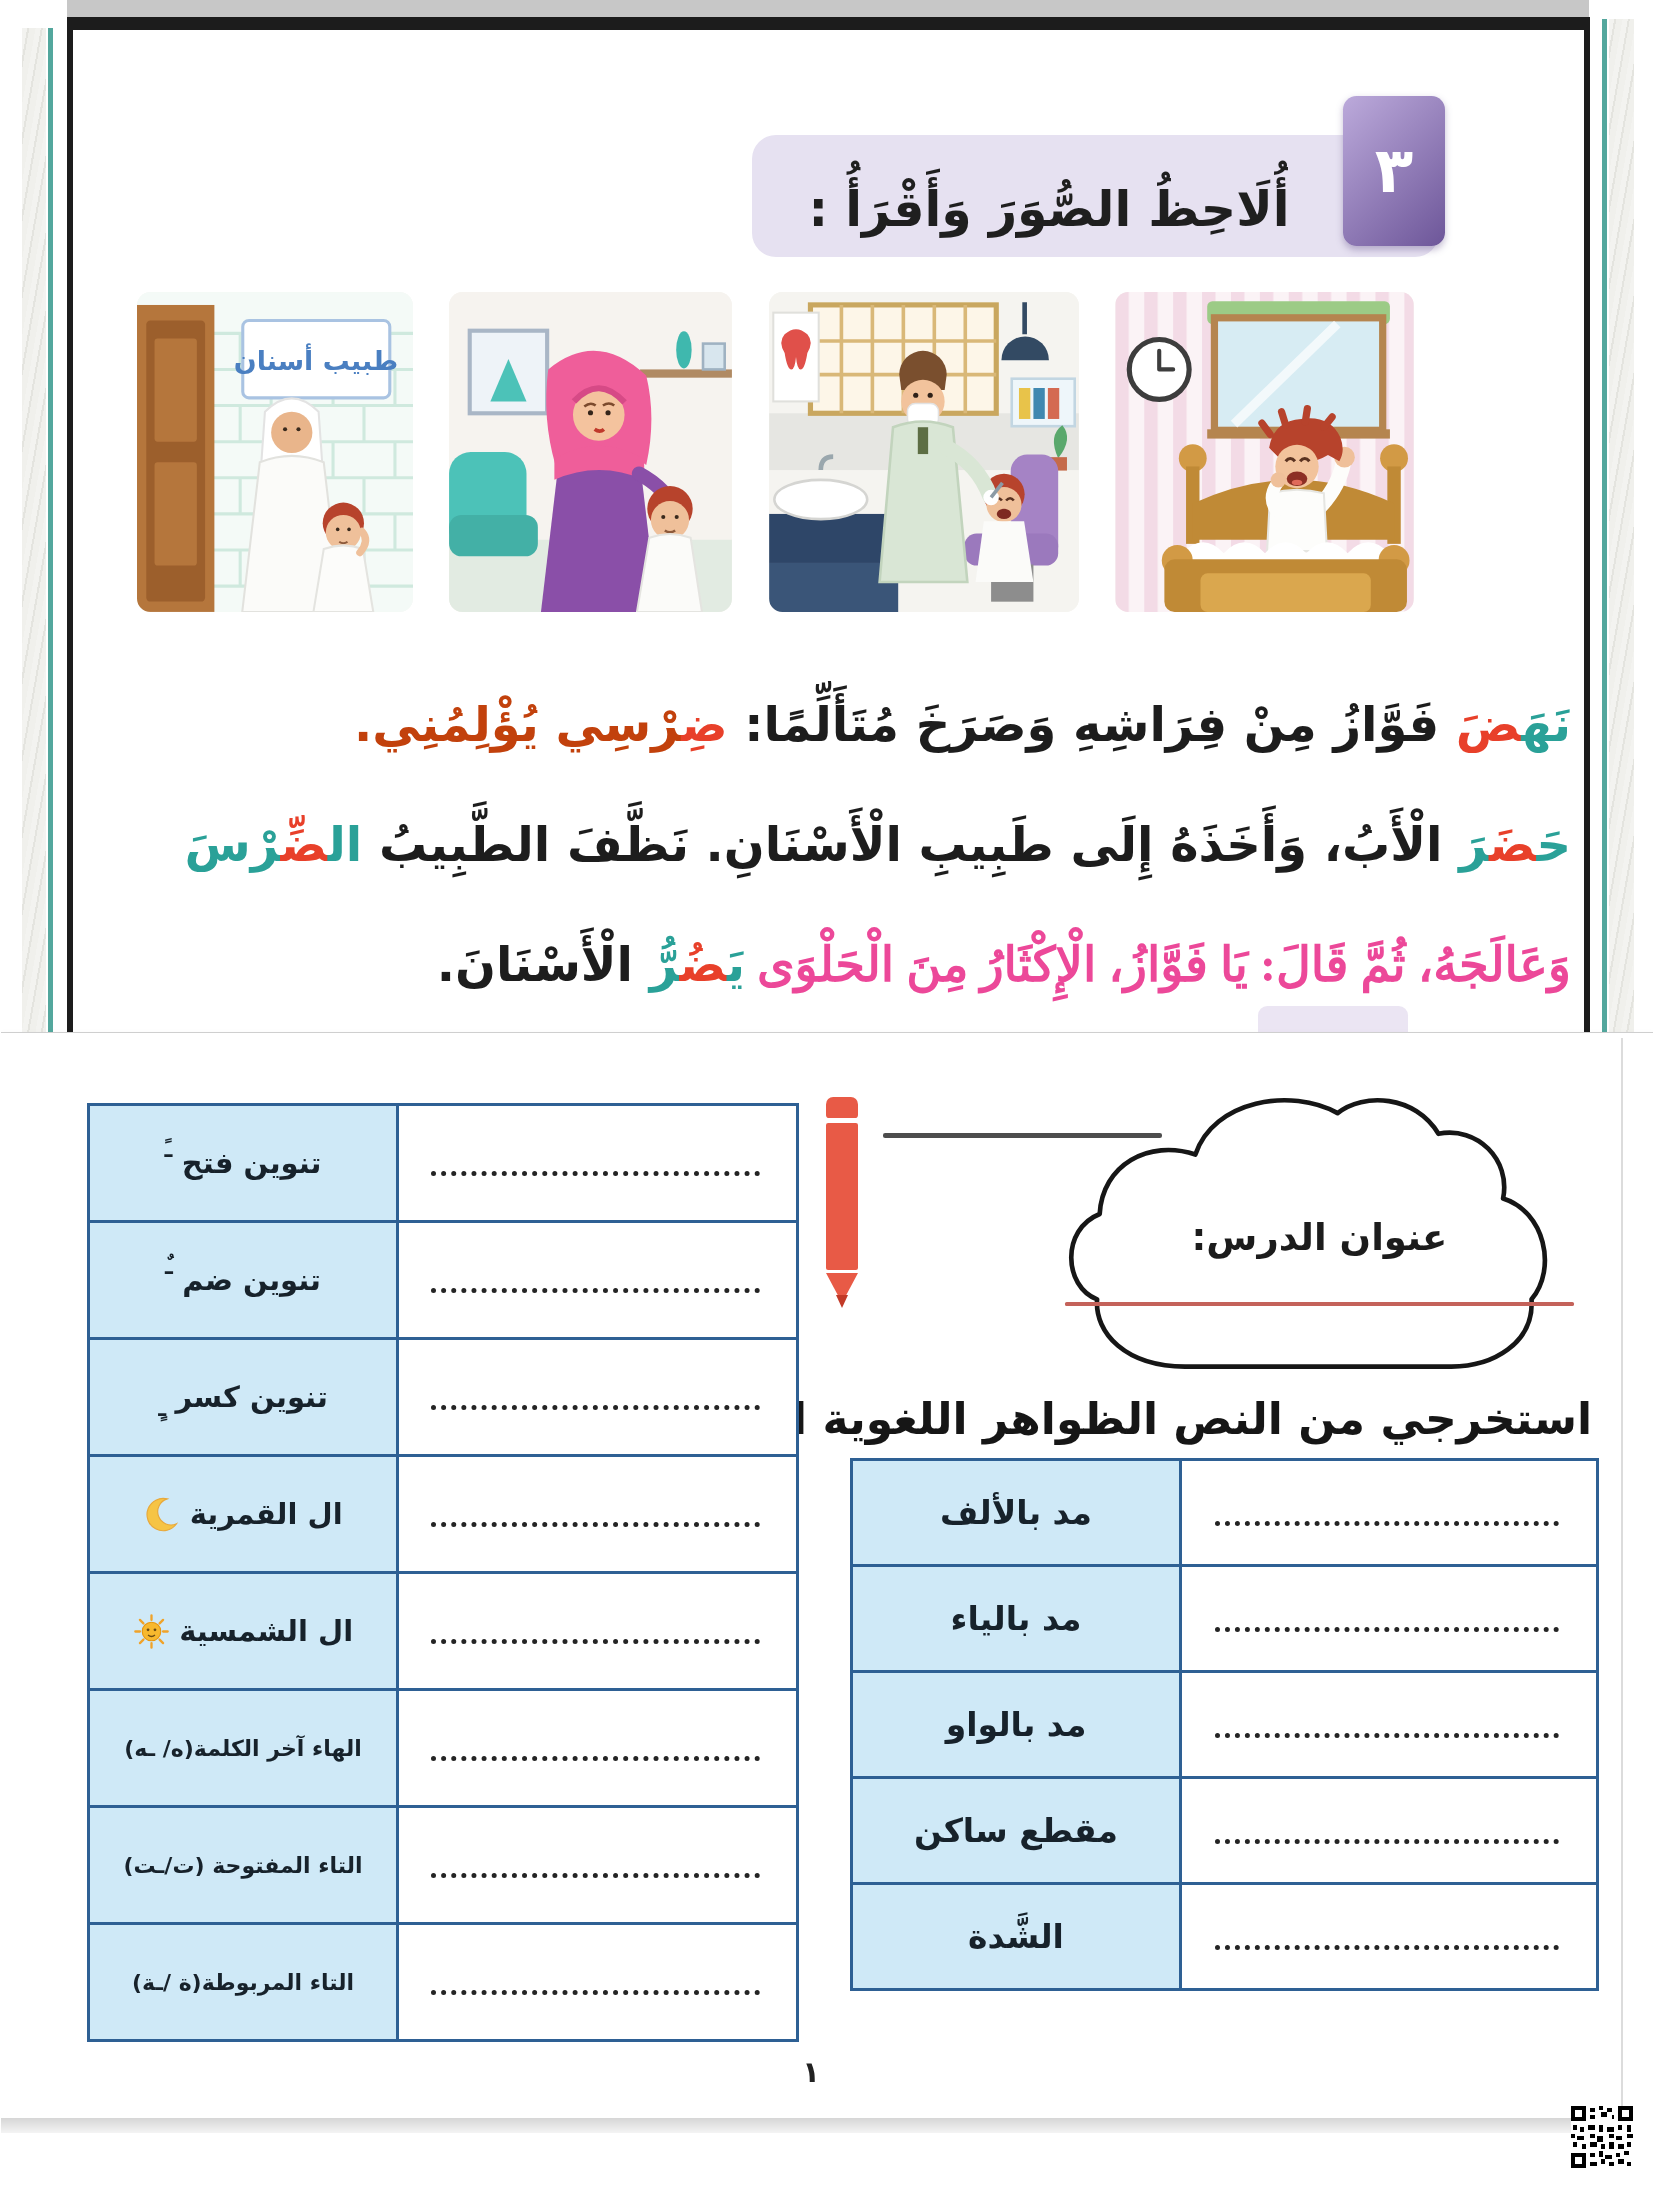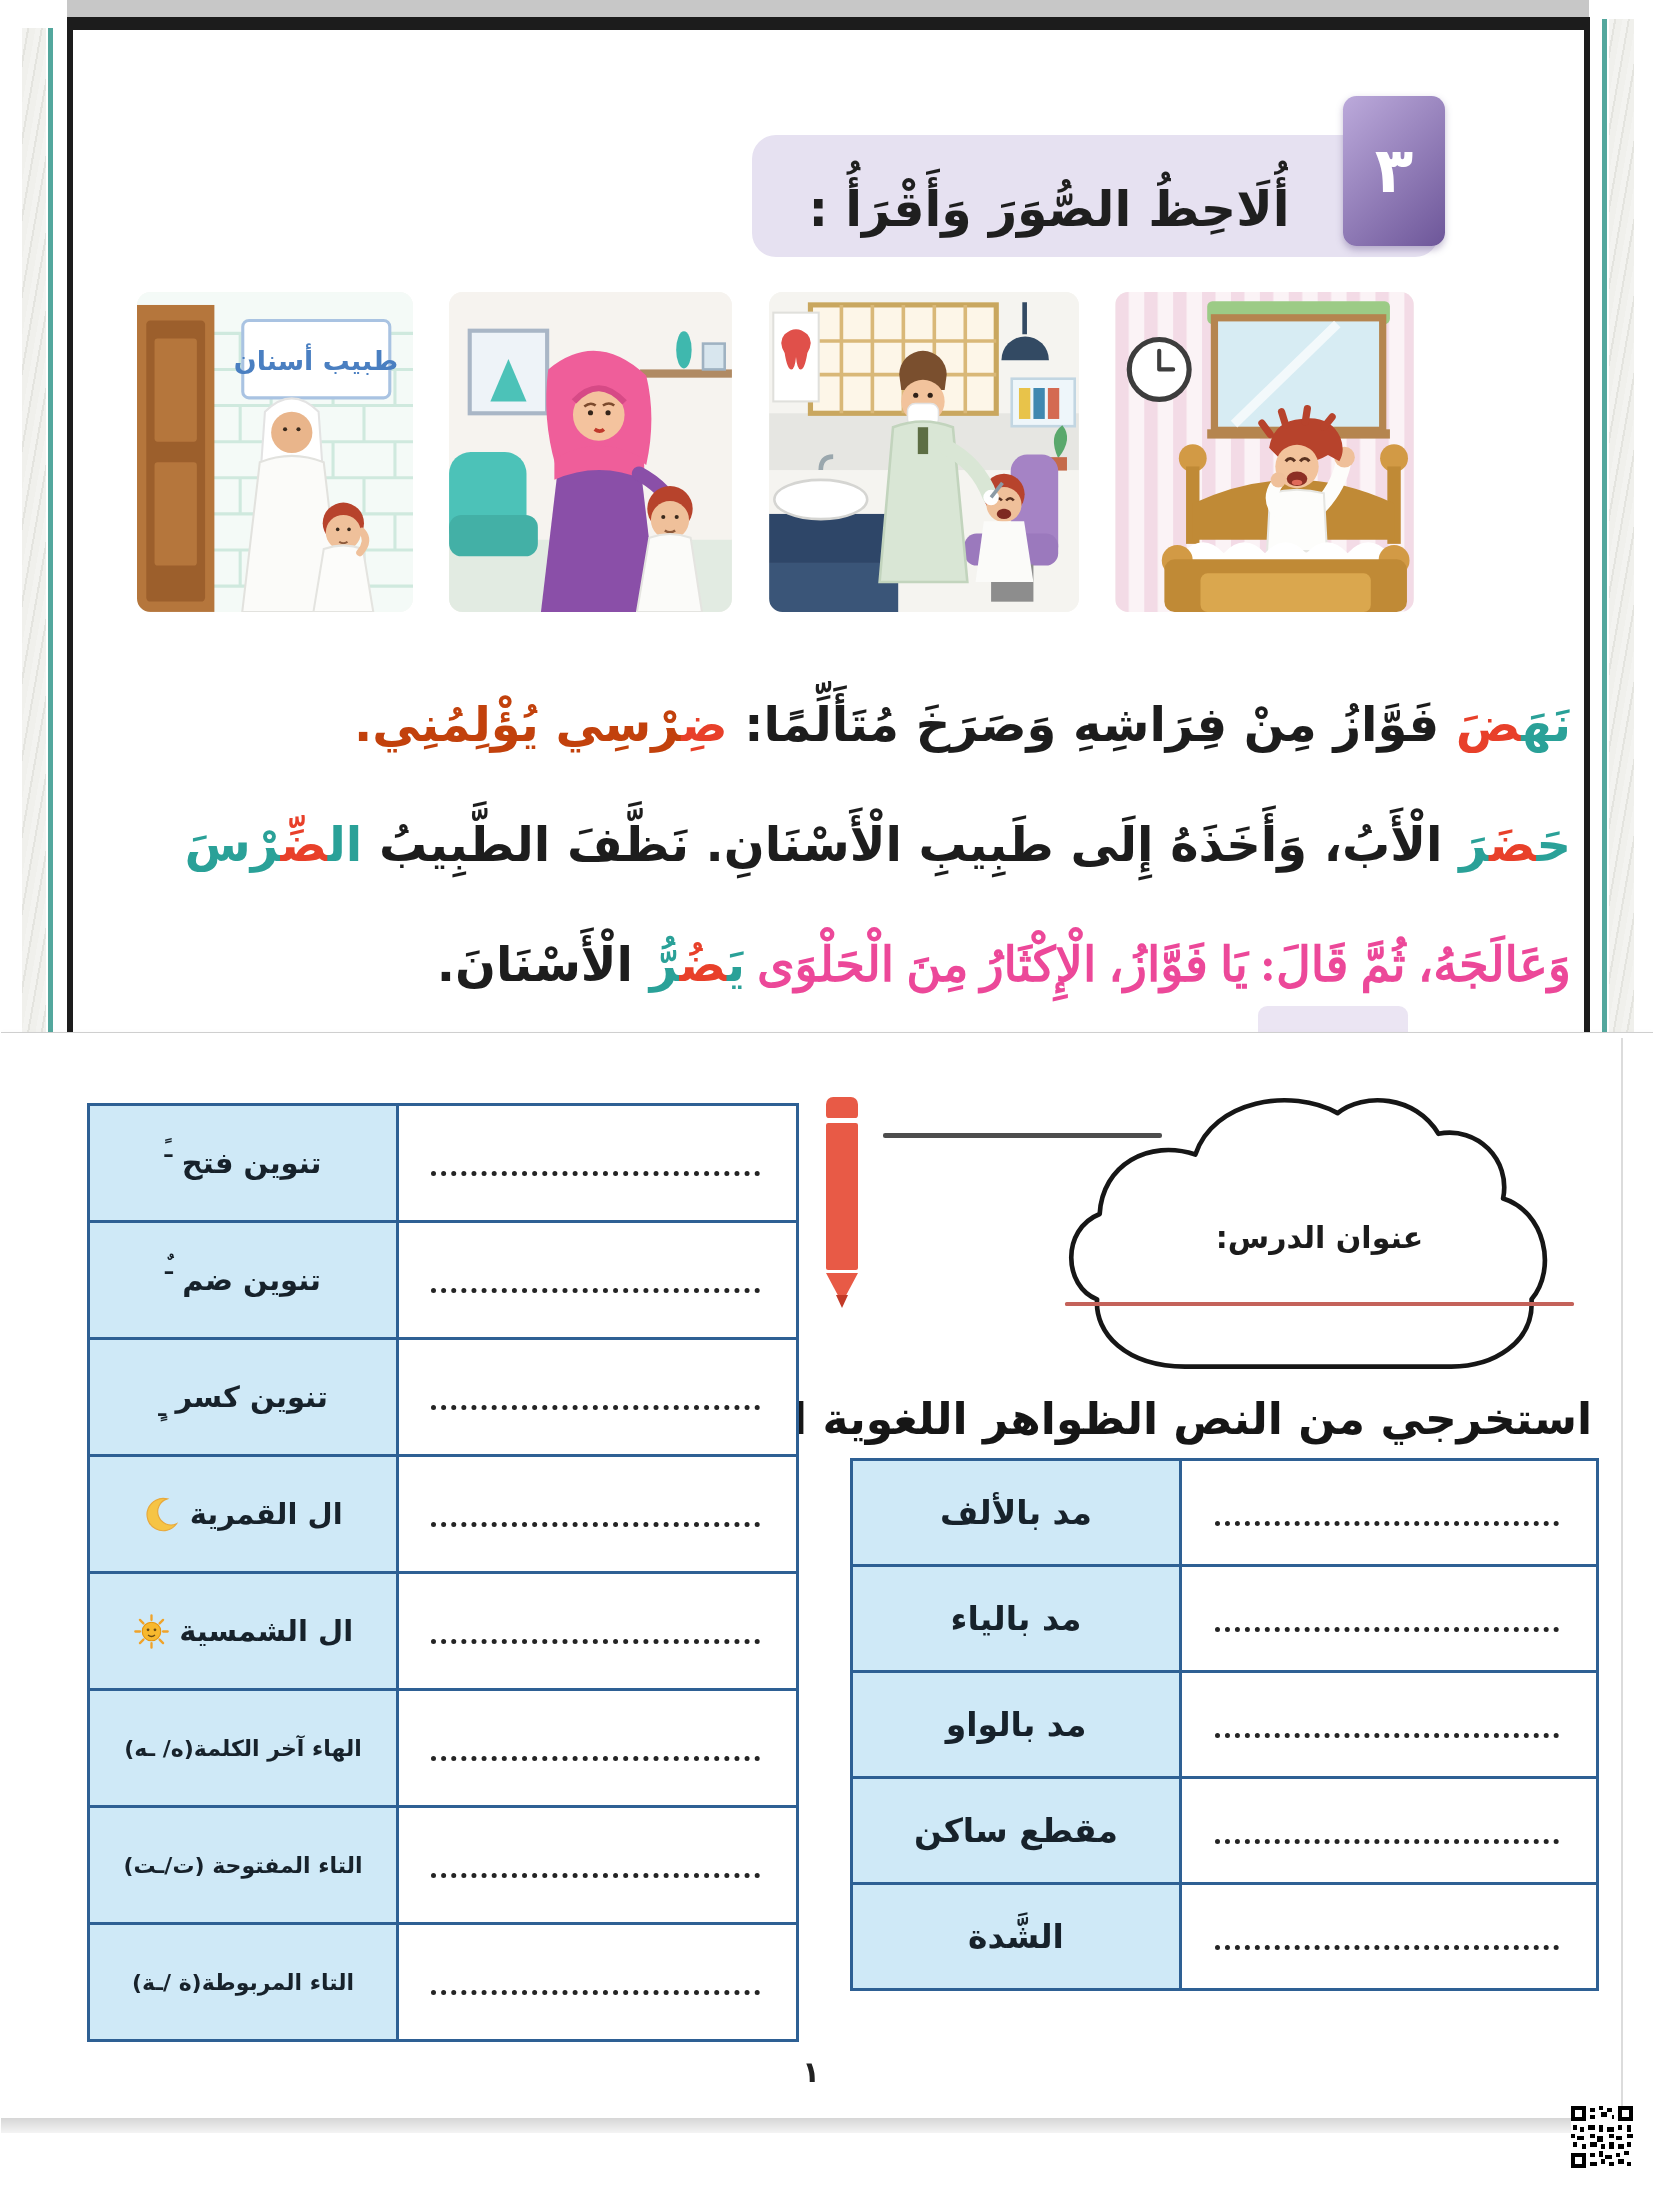--- a/index.html
+++ b/index.html
@@ -39,21 +39,21 @@
   .passage{direction:rtl;text-align:right;}
   .p-line{
     white-space:nowrap;font-weight:bold;font-size:48px;line-height:120px;color:var(--black);
   }
 
   .sliver{background:#ebe5f3;border-radius:9.3px 9.3px 0 0;}
   .section-divider{background:#cfcfcf;box-shadow:0 4.1px 8.3px rgba(0,0,0,.10);}
 
   
   .cloud-label{
-    text-align:center;font-size:30px;font-weight:bold;color:#1c1c1c;line-height:47px;
+    text-align:center;font-size:37px;font-weight:bold;color:#1c1c1c;line-height:47px;
   }
   .cloud-redline{background:var(--cloud-line);height:3.6px;border-radius:1.6px;}
   .connector{background:#4d4d4d;border-radius:2.1px;}
 
   .pencil-cap{background:var(--pencil-red);border-radius:7.2px 7.2px 3.1px 3.1px;}
   .pencil-body{background:var(--pencil-red);border-radius:2.1px;}
   .pencil-tip{width:0;height:0;border-left:16px solid transparent;border-right:16px solid transparent;border-top:30px solid var(--pencil-red);}
   .pencil-nib{width:0;height:0;border-left:6.2px solid transparent;border-right:6.2px solid transparent;border-top:13.4px solid #c23a28;}
 
   .instruction{font-size:44px;font-weight:bold;color:#161616;text-align:right;white-space:nowrap;}

